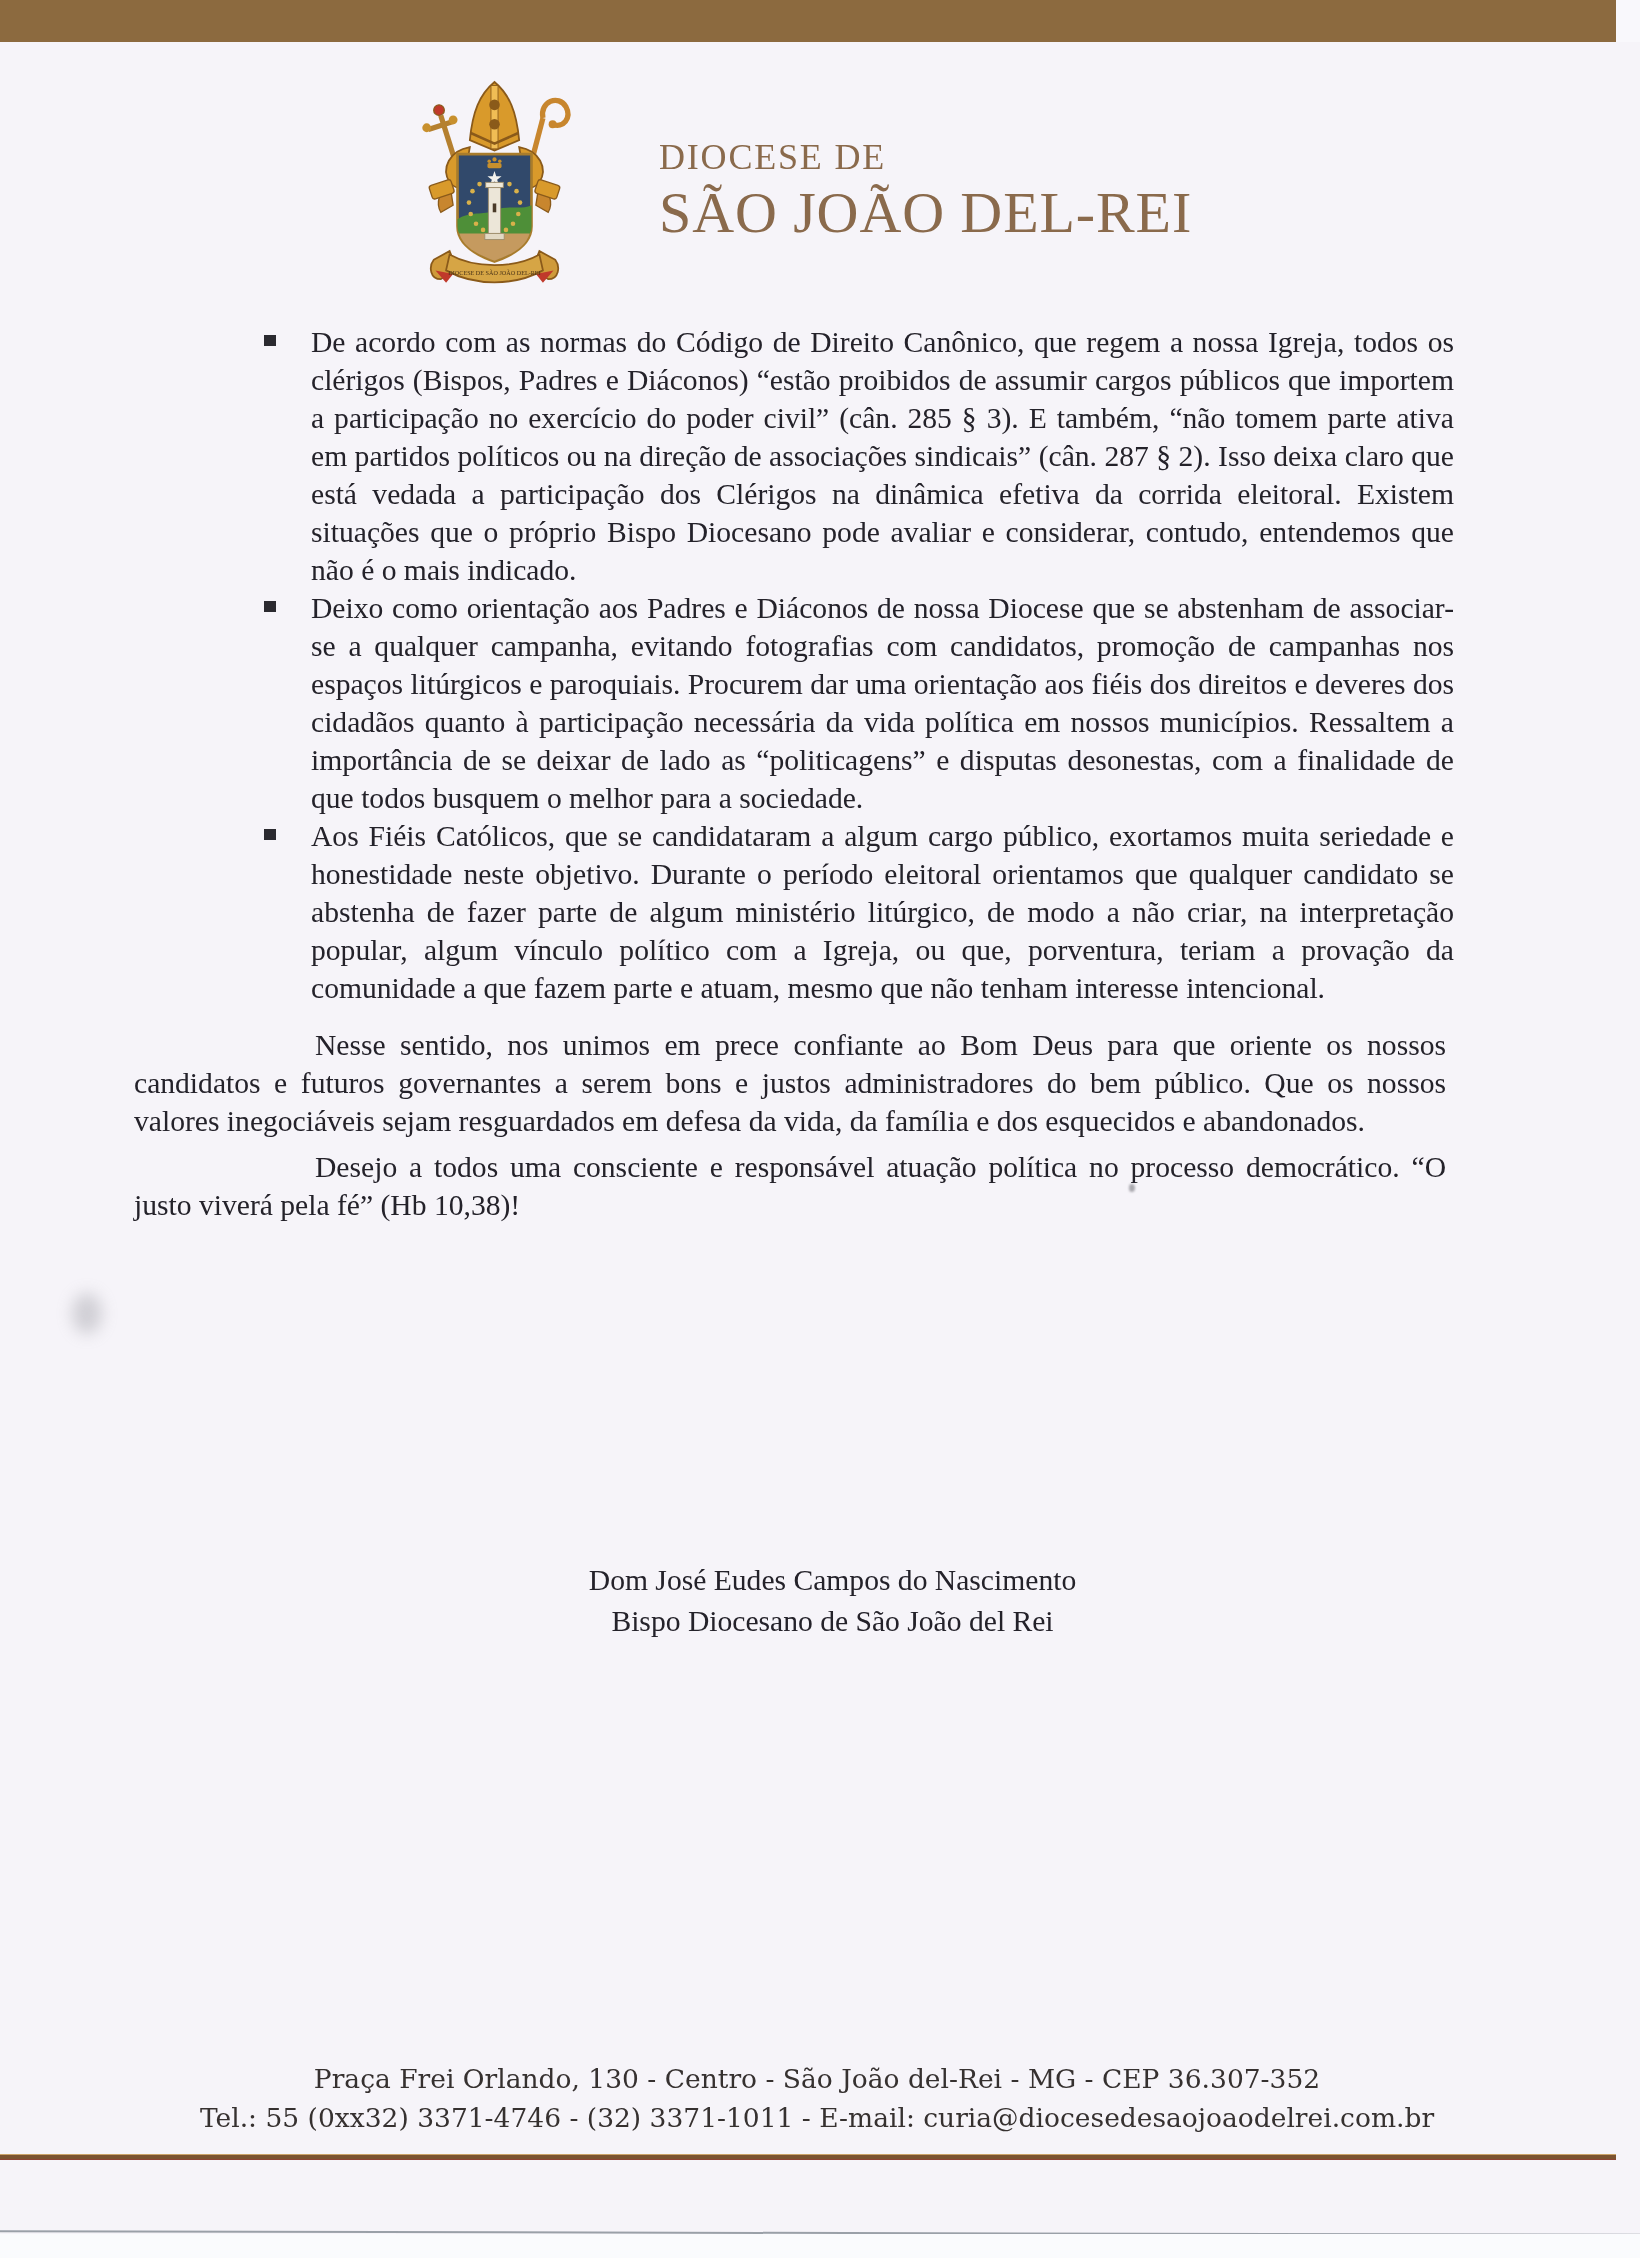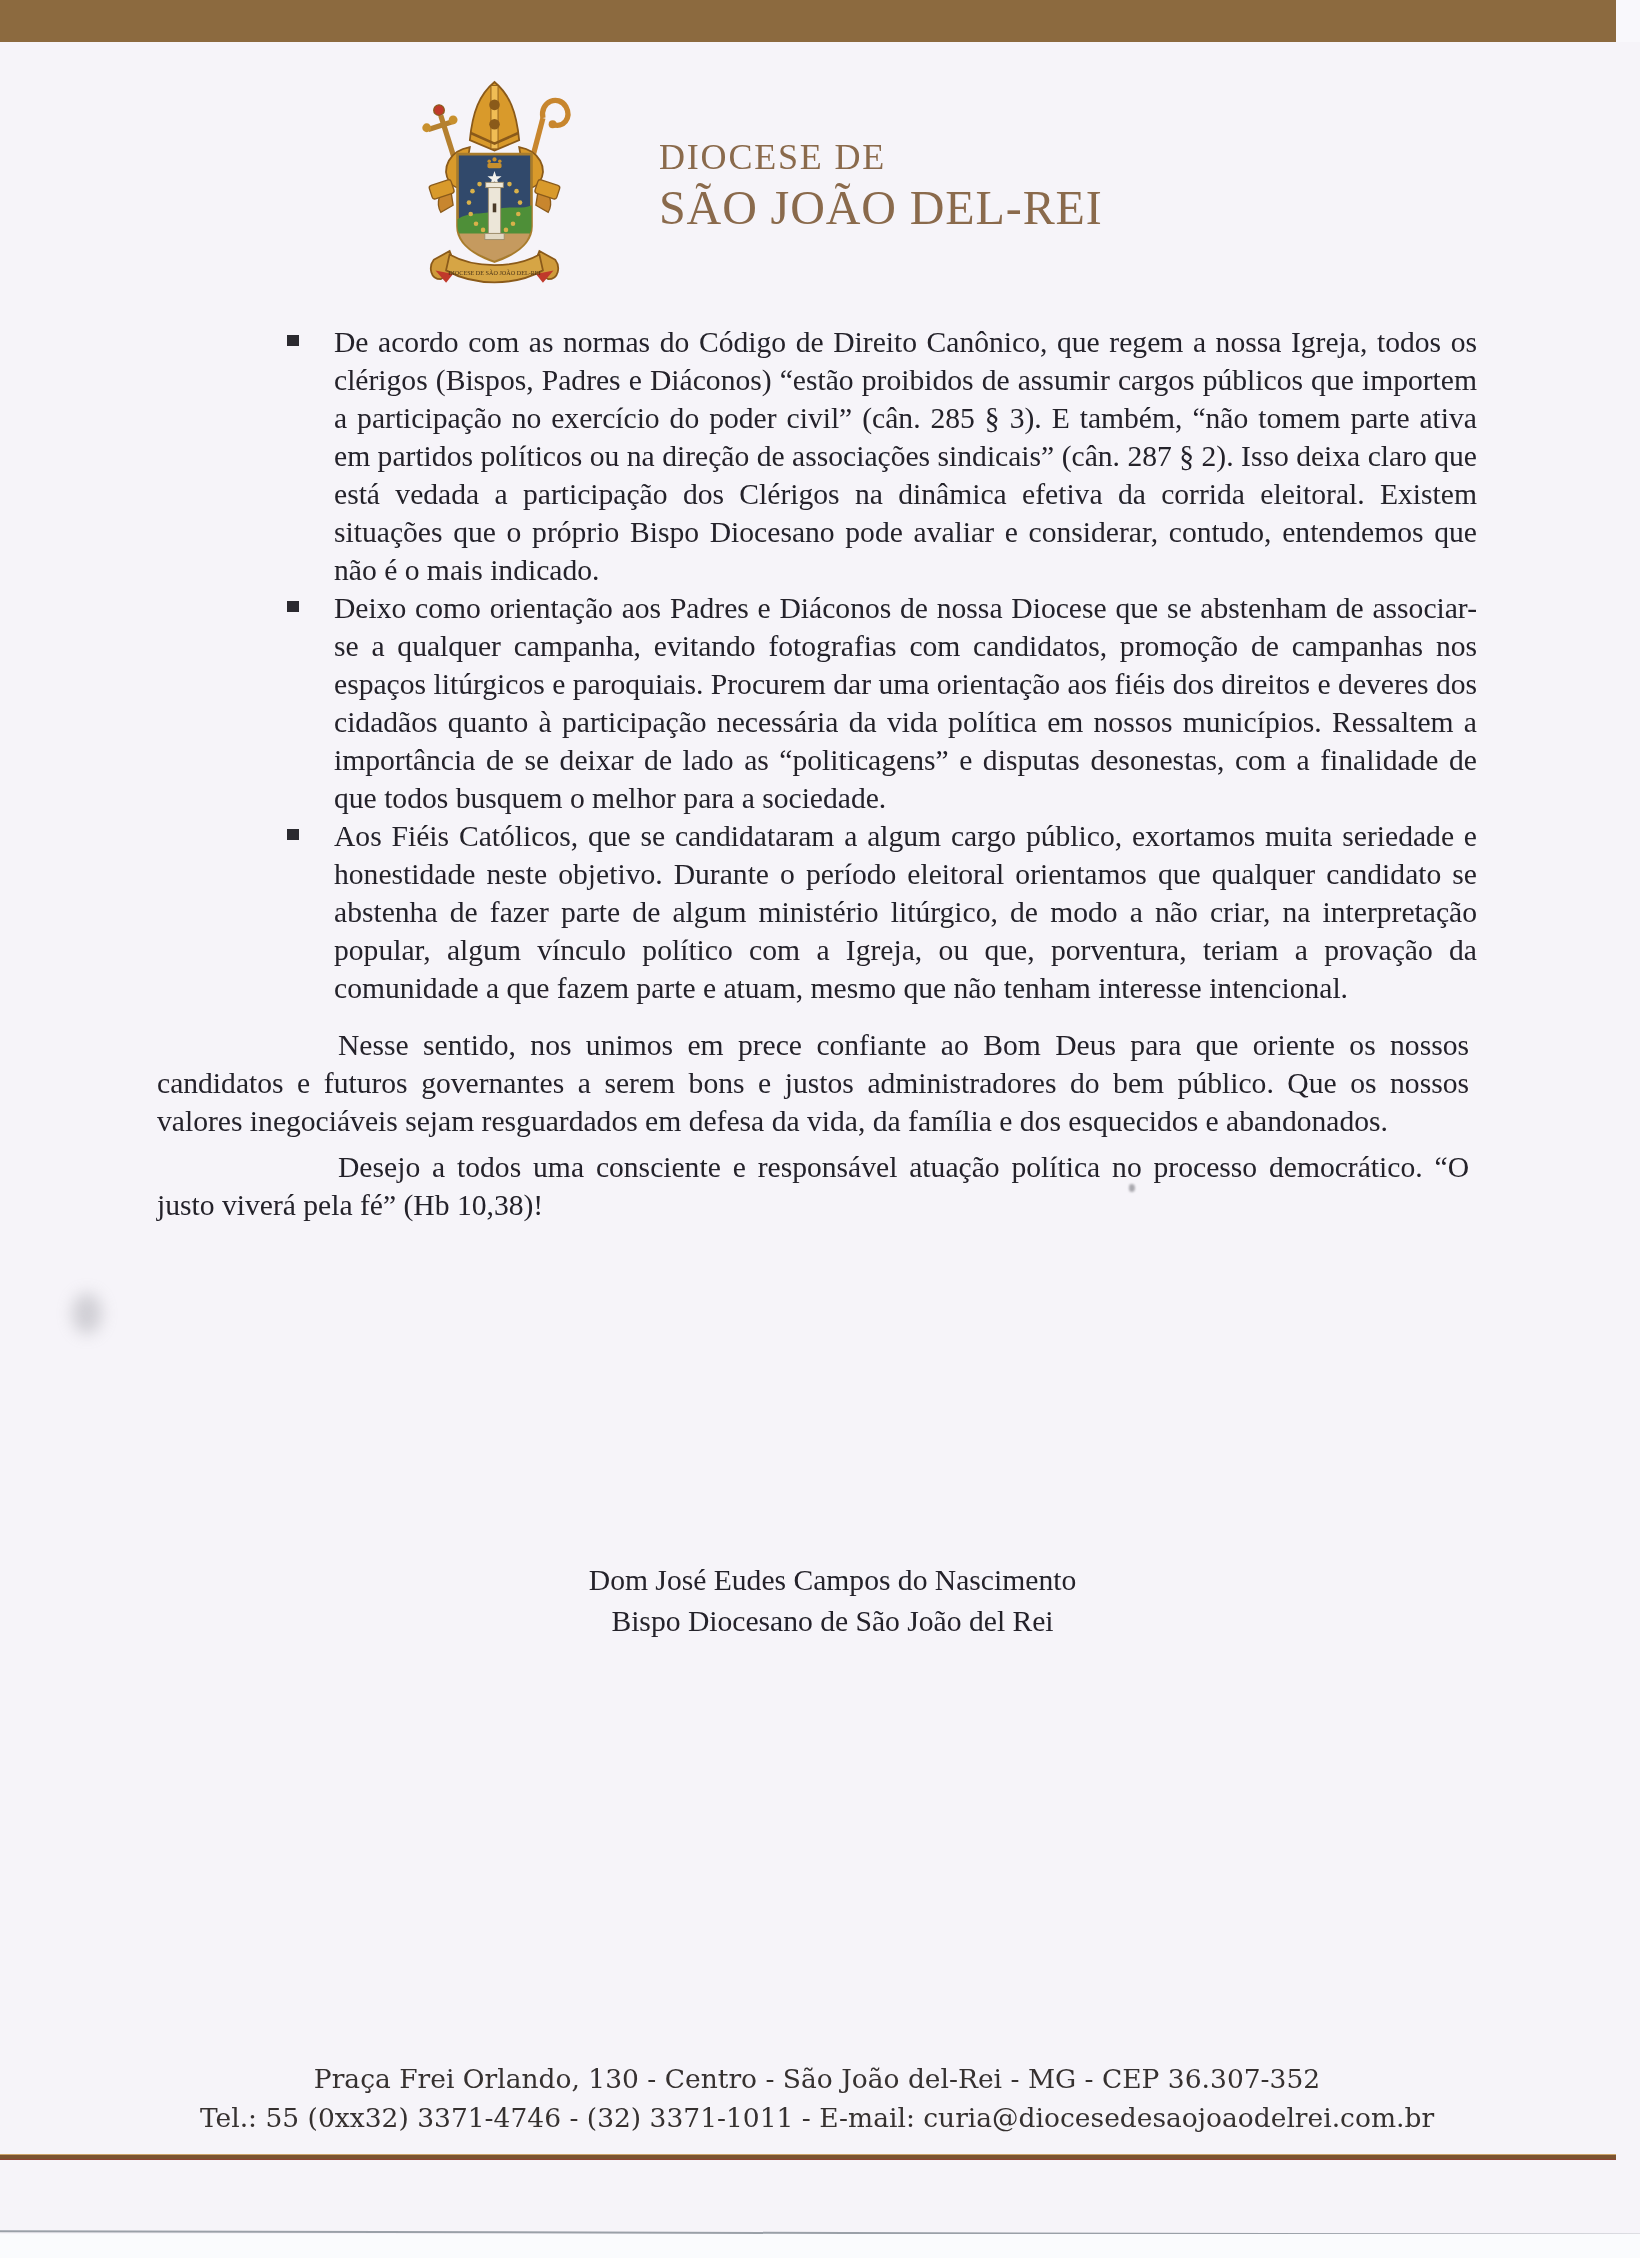--- a/index.html
+++ b/index.html
@@ -18,27 +18,27 @@
   .top-bar-edge{position:absolute;top:0;right:0;width:25px;height:42px;background:#f9f8fc;}
 
   
   .crest{position:absolute;left:395px;top:78px;width:199px;height:221px;}
   .title-block{position:absolute;left:611px;top:139px;color:#8a6a4c;margin-left:48px;}
   .org-small{
     font-size:36px;letter-spacing:1.8px;line-height:1;
     font-family:"Liberation Serif", serif;
   }
   .org-large{
-    font-size:48px;letter-spacing:0.9px;line-height:1;margin-top:8.8px;
+    font-size:58px;letter-spacing:0.9px;line-height:1;margin-top:8.8px;
     font-family:"Liberation Serif", serif;
   }
 
   
   .content{
-    position:absolute;left:149px;top:323px;width:1328px;
+    position:absolute;left:126px;top:323px;width:1328px;
     font-size:29.6px;line-height:38px;color:#24222a;
     text-align:justify;
   }
   ul.bullets{list-style:none;margin:0;padding:0;}
   ul.bullets li{position:relative;padding-left:185px;}
   ul.bullets .sq{
     position:absolute;left:138px;top:11.5px;width:11.5px;height:11.5px;
     background:#2b2a30;display:block;
   }
   p.para{margin:8px;text-indent:181px;}

